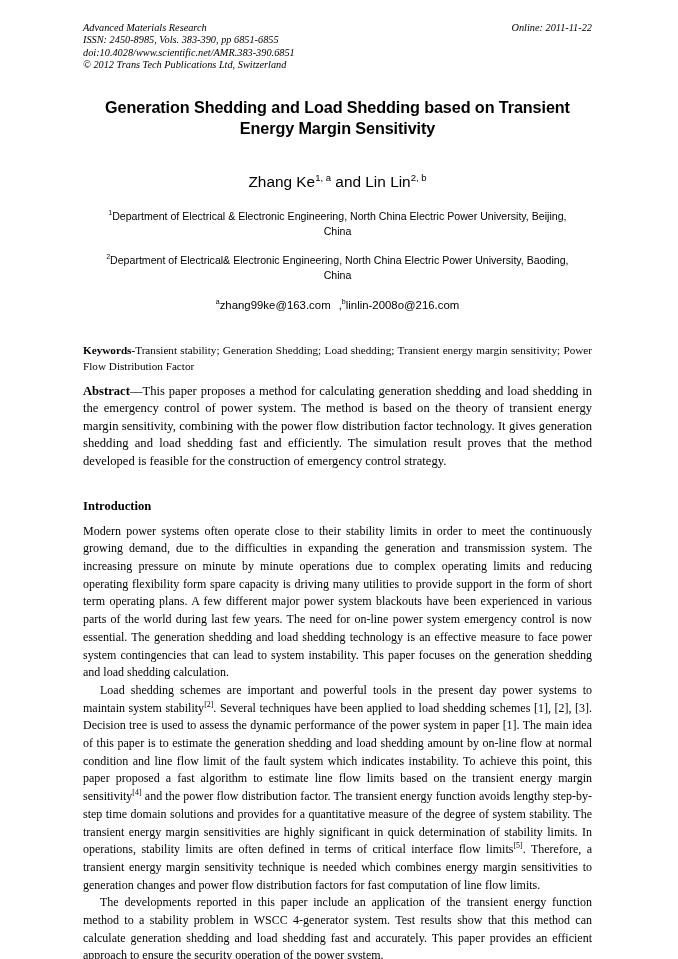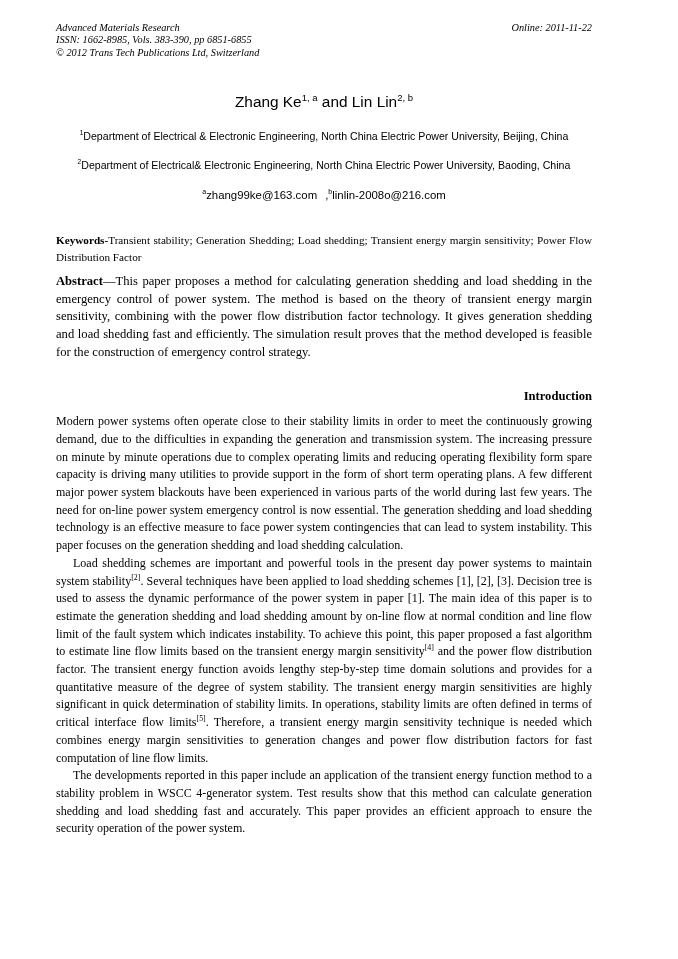--- a/index.html
+++ b/index.html
@@ -13,21 +13,21 @@
     height: 959px;
     font-family: "Liberation Serif", "DejaVu Serif", serif;
     color: #000000;
     -webkit-font-smoothing: antialiased;
   }
   .page {
     position: relative;
     width: 646px;
     height: 959px;
     box-sizing: border-box;
-    padding: 22px 54px 0 56px;
+    padding: 22px 54px 0 83px;
     background: #fff;
     overflow: hidden;
   }
 
   
   .masthead {
     position: relative;
     font-family: "Liberation Serif", "DejaVu Serif", serif;
     font-style: italic;
     font-size: 10.3px;
@@ -112,21 +112,20 @@
   }
   .abstract b { font-weight: bold; }
 
   
   h2.section {
     margin: 27px 0 9px 0;
     font-family: "Liberation Serif", "DejaVu Serif", serif;
     font-size: 12.6px;
     font-weight: bold;
     line-height: 16px;
-    text-align: right;
   }
 
   
   p.body {
     margin: 0;
     font-family: "Liberation Serif", "DejaVu Serif", serif;
     font-size: 12px;
     line-height: 17.7px;
     text-align: justify;
     text-justify: inter-word;
@@ -139,25 +138,27 @@
     line-height: 0;
   }
 </style>
 </head>
 <body>
 
 <div class="page">
 
   <div class="masthead">
     <div class="line">Advanced Materials Research</div>
-    <div class="line">ISSN: 1662-8985, Vols. 383-390, pp 6851-6855</div>
+    <div class="line">ISSN: 2450-8985, Vols. 383-390, pp 6851-6855</div>
+    <div class="line">doi:10.4028/www.scientific.net/AMR.383-390.6851</div>
     <div class="line">© 2012 Trans Tech Publications Ltd, Switzerland</div>
     <div class="online">Online: 2011-11-22</div>
   </div>
 
+  <div class="title">Generation Shedding and Load Shedding based on Transient Energy Margin Sensitivity</div>
 
   <div class="authors">
     <span>Zhang Ke</span><sup>1, a</sup><span> and </span><span>Lin Lin</span><sup>2, b</sup>
   </div>
 
   <div class="aff">
     <sup>1</sup><span>Department of Electrical &amp; Electronic Engineering, North China Electric Power University, Beijing, China</span>
   </div>
 
   <div class="aff second">

